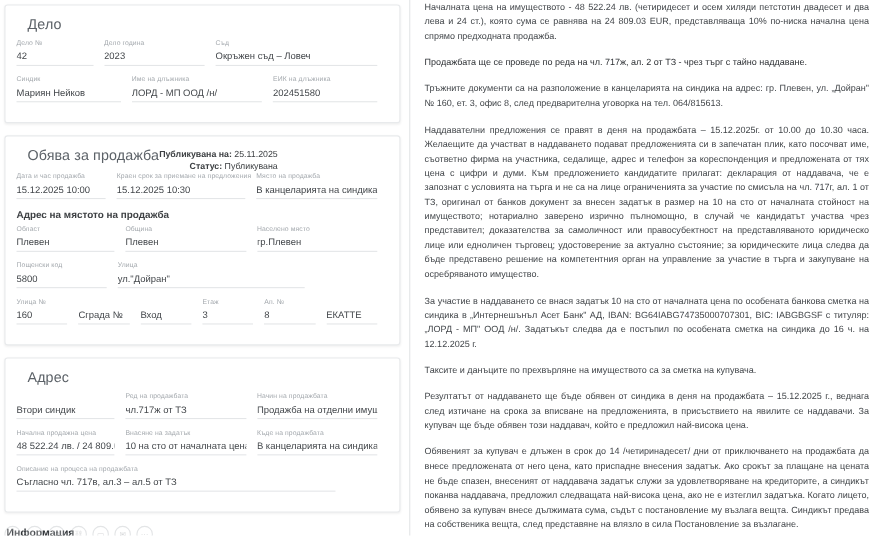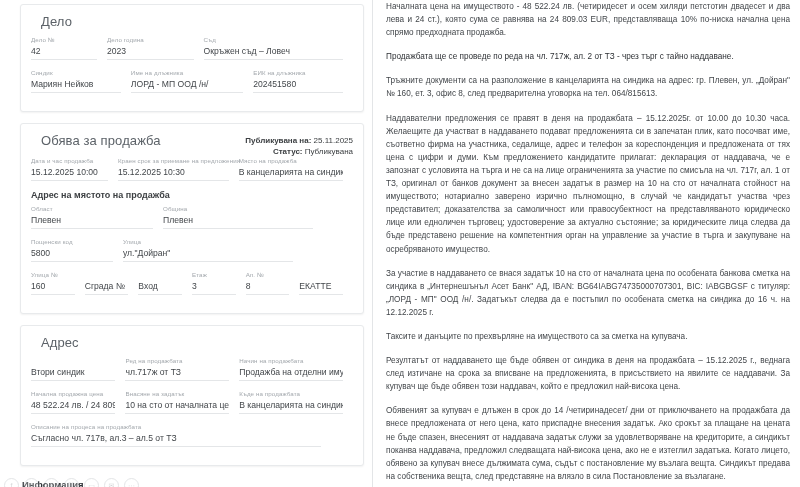--- a/index.html
+++ b/index.html
@@ -16,21 +16,21 @@
   }
   .page {
     width: 800px;
     height: 487px;
     display: flex;
     background: #ffffff;
     position: relative;
   }
   .col-left {
     width: 372px;
-    padding: 4px 8px 0 20px;
+    padding: 4px 8px 0 4px;
     position: relative;
     overflow: hidden;
   }
   .divider-vert {
     position: absolute;
     left: 372px;
     top: 0;
     width: 1px;
     height: 487px;
     background: #e3e5e7;
@@ -53,21 +53,20 @@
   }
   .card-title {
     font-size: 13px;
     font-weight: 400;
     color: #5c6268;
     padding: 2px 0 7px 10px;
     letter-spacing: .1px;
   }
   .card-head {
     display: flex;
-    justify-content: space-between;
     align-items: flex-start;
   }
   .meta-right {
     text-align: right;
     font-size: 8px;
     line-height: 11px;
     padding-top: 4px;
     color: #3d4043;
   }
   .meta-right b { font-weight: 700; }
@@ -255,20 +254,24 @@
 
       <div class="frow">
         <div class="fld w-obl">
           <div class="lbl">Област</div>
           <div class="val">Плевен</div>
         </div>
         <div class="fld w-obs">
           <div class="lbl">Община</div>
           <div class="val">Плевен</div>
         </div>
+        <div class="fld w-nas">
+          <div class="lbl">Населено място</div>
+          <div class="val">гр.Плевен</div>
+        </div>
       </div>
 
       <div class="frow">
         <div class="fld w-pk">
           <div class="lbl">Пощенски код</div>
           <div class="val">5800</div>
         </div>
         <div class="fld w-ul">
           <div class="lbl">Улица</div>
           <div class="val">ул."Дойран"</div>

